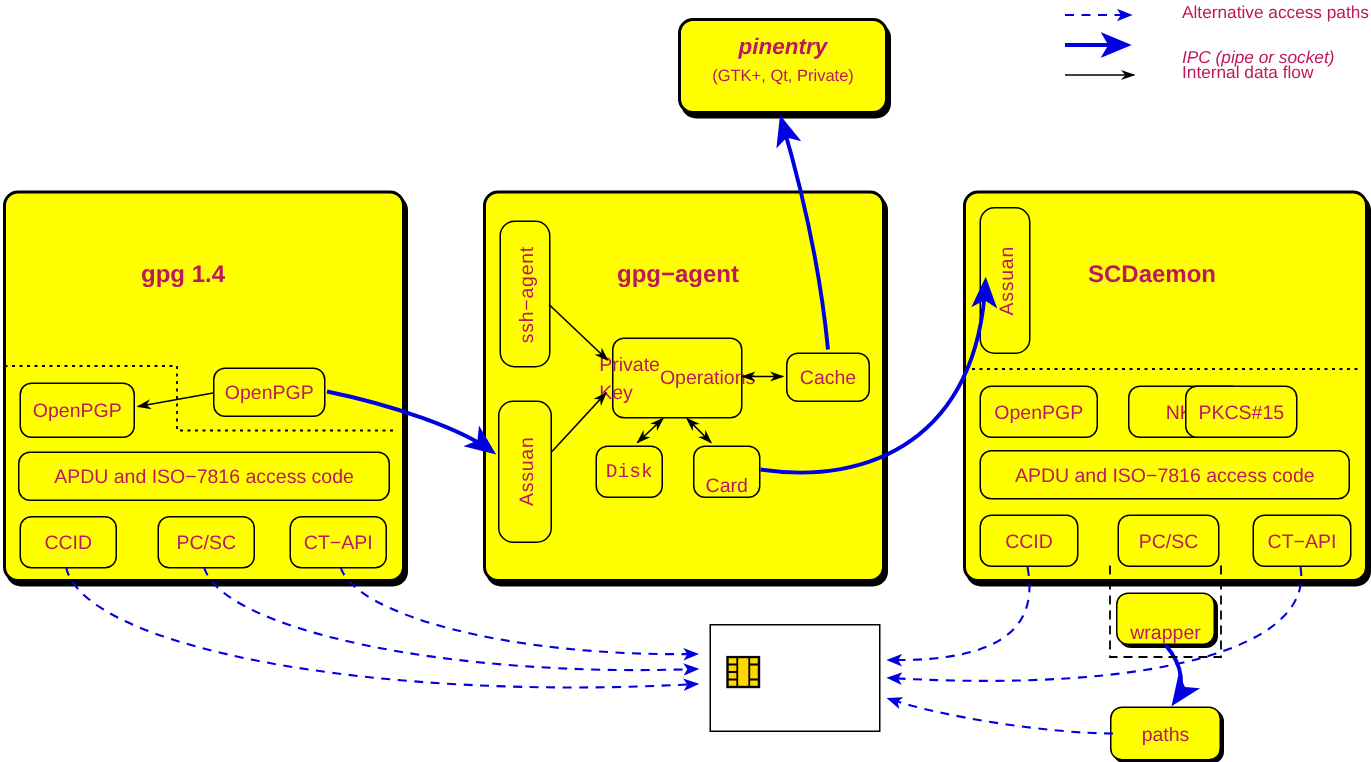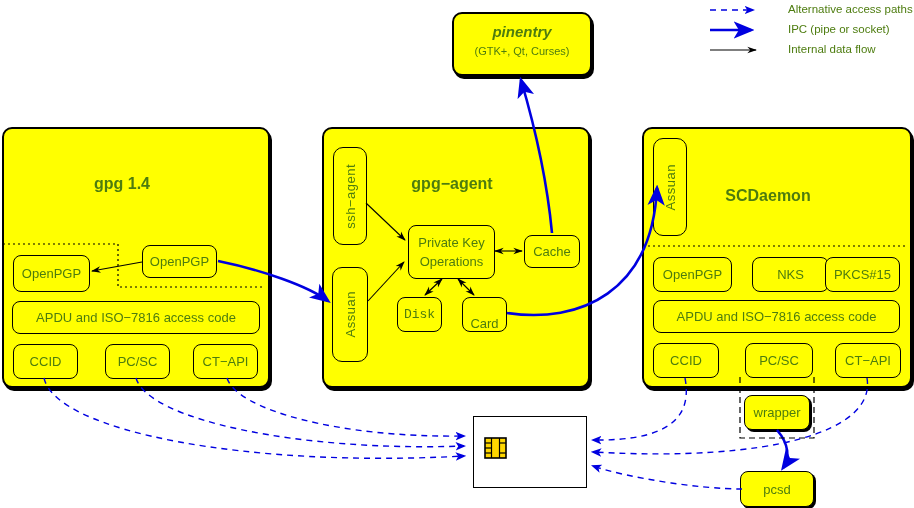--- a/index.html
+++ b/index.html
@@ -1,52 +1,52 @@
 <!DOCTYPE html>
 <html style="--background: #ffffff; --box-fill: #ffff00; --border: #000000; --ipc: #0000e0; --alt-path: #0000e0; --chip: #ffd700;"><head>
 <meta charset="utf-8">
 <style>
   html,body{margin:0;padding:0;background:#fff;}
   .stage{position:relative;width:914px;height:508px;background:var(--background,#fff);
-         font-family:"Liberation Sans",sans-serif;color:#4d7c0f;overflow:hidden;}
+         font-family:"Liberation Sans",sans-serif;color:#be185d;overflow:hidden;}
   .bigbox{position:absolute;background:var(--box-fill,#ffff00);border:2px solid var(--border,#000);
           border-radius:10px;box-shadow:2px 3px 0 var(--border,#000);z-index:1;}
   .smallbox{position:absolute;background:var(--box-fill,#ffff00);border:1.5px solid var(--border,#000);
             border-radius:8px;display:flex;align-items:center;justify-content:center;
             font-size:13px;z-index:2;}
   .shadowed{box-shadow:2px 2px 0 var(--border,#000);}
   .title{position:absolute;font-weight:bold;font-size:16px;text-align:center;z-index:2;}
   .vtext{writing-mode:vertical-rl;transform:rotate(180deg);font-size:13px;letter-spacing:0.5px;}
   .pin-title{font-weight:bold;font-size:15px;text-align:center;margin-top:9px;font-style:italic;}
   .pin-sub{font-size:11px;text-align:center;margin-top:5px;}
-  .two-line{flex-direction:column;line-height:1.5;font-size:13px;}
+  .two-line{flex-direction:row;line-height:1.5;font-size:13px;}
   .legend-label{position:absolute;font-size:11.5px;z-index:2;}
   .whitecard{position:absolute;background:#fff;border:1.6px solid var(--border,#000);z-index:1;}
   svg.overlay{position:absolute;left:0;top:0;z-index:5;pointer-events:none;}
   .ln-black{stroke:var(--border,#000);stroke-width:1.1;fill:none;}
   .ln-blue{stroke:var(--ipc,#0000e0);stroke-width:2.6;fill:none;}
   .ln-bdash{stroke:var(--alt-path,#0000e0);stroke-width:1.4;fill:none;stroke-dasharray:6 5;}
   .ln-kdash{stroke:var(--border,#000);stroke-width:1.2;fill:none;stroke-dasharray:6 4;}
   .ln-kdot{stroke:var(--border,#000);stroke-width:1.2;fill:none;stroke-dasharray:2 3;}
   .mk-blue{fill:var(--ipc,#0000e0);}
   .mk-black{fill:var(--border,#000);}
   .chip-pad{fill:var(--chip,#ffd700);stroke:var(--border,#000);}
 </style>
 </head>
 <body>
 
 <div class="stage">
 
   <div class="legend-label" style="left:788px;top:3px;">Alternative access paths</div>
-  <div class="legend-label" style="left:788px;top:23px;">IPC (pipe or socket)</div>
+  <div class="legend-label" style="left:788px;top:33px;font-style:italic;">IPC (pipe or socket)</div>
   <div class="legend-label" style="left:788px;top:43px;">Internal data flow</div>
 
   <div class="bigbox" style="left:452px;top:12px;width:136px;height:60px;">
     <div class="pin-title">pinentry</div>
-    <div class="pin-sub">(GTK+, Qt, Curses)</div>
+    <div class="pin-sub">(GTK+, Qt, Private)</div>
   </div>
 
   <div class="bigbox" style="left:2px;top:127px;width:264px;height:257px;"></div>
   <div class="title" style="left:2px;top:175px;width:240px;">gpg 1.4</div>
   <div class="smallbox" style="left:13px;top:255px;width:75px;height:35px;">
       <span>OpenPGP</span>
     </div>
   <div class="smallbox" style="left:142px;top:245px;width:73px;height:31px;">
       <span>OpenPGP</span>
     </div>
@@ -79,31 +79,31 @@
       <span>Cache</span>
     </div>
   <div class="smallbox" style="left:397px;top:297px;width:43px;height:33px;font-family:Liberation Mono, monospace;">
       <span>Disk</span>
     </div>
   <div class="smallbox" style="left:462px;top:297px;width:43px;height:33px;align-items:flex-end;">
       <span>Card</span>
     </div>
 
   <div class="bigbox" style="left:642px;top:127px;width:266px;height:257px;"></div>
-  <div class="title" style="left:668px;top:175px;width:200px;margin-top:12px;">SCDaemon</div>
+  <div class="title" style="left:668px;top:175px;width:200px;">SCDaemon</div>
   <div class="smallbox" style="left:653px;top:138px;width:32px;height:96px;border-radius:10px;">
     <span class="vtext">Assuan</span>
   </div>
   <div class="smallbox" style="left:653px;top:257px;width:77px;height:33px;">
       <span>OpenPGP</span>
     </div>
   <div class="smallbox" style="left:740px;top:257px;width:75px;height:33px;margin-left:12px;">
       <span>NKS</span>
     </div>
-  <div class="smallbox" style="left:825px;top:257px;width:73px;height:33px;">
+  <div class="smallbox" style="left:790px;top:257px;width:73px;height:33px;">
       <span>PKCS#15</span>
     </div>
   <div class="smallbox" style="left:653px;top:300px;width:245px;height:31px;">
       <span>APDU and ISO−7816 access code</span>
     </div>
   <div class="smallbox" style="left:653px;top:343px;width:64px;height:33px;">
       <span>CCID</span>
     </div>
   <div class="smallbox" style="left:745px;top:343px;width:66px;height:33px;">
       <span>PC/SC</span>
@@ -118,25 +118,25 @@
       <line x1="7.5" y1="1" x2="7.5" y2="21" stroke="#000" stroke-width="1.2"></line>
       <line x1="15.5" y1="1" x2="15.5" y2="21" stroke="#000" stroke-width="1.2"></line>
       <line x1="1" y1="6" x2="7.5" y2="6" stroke="#000" stroke-width="1.2"></line>
       <line x1="1" y1="11" x2="7.5" y2="11" stroke="#000" stroke-width="1.2"></line>
       <line x1="1" y1="16" x2="7.5" y2="16" stroke="#000" stroke-width="1.2"></line>
       <line x1="15.5" y1="6" x2="22" y2="6" stroke="#000" stroke-width="1.2"></line>
       <line x1="15.5" y1="16" x2="22" y2="16" stroke="#000" stroke-width="1.2"></line>
     </svg>
   </div>
 
-  <div class="smallbox shadowed" style="left:744px;top:395px;width:64px;height:33px;">
+  <div class="smallbox shadowed" style="left:744px;top:395px;width:64px;height:33px;align-items:flex-end;">
       <span>wrapper</span>
     </div>
   <div class="smallbox shadowed" style="left:740px;top:471px;width:72px;height:34px;">
-      <span>pcsd</span>
+      <span>paths</span>
     </div>
 
   <svg class="overlay" width="914" height="508">
     <defs>
       <marker id="arrBig" viewBox="0 0 12 10" refX="10" refY="5" markerWidth="8" markerHeight="7" orient="auto-start-reverse">
         <path d="M0 0 L12 5 L0 10 L3 5 Z" class="mk-blue"></path>
       </marker>
       <marker id="arrSmB" viewBox="0 0 10 8" refX="8" refY="4" markerWidth="7.5" markerHeight="6.5" orient="auto-start-reverse">
         <path d="M0 0 L10 4 L0 8 L2.5 4 Z" class="mk-blue"></path>
       </marker>

